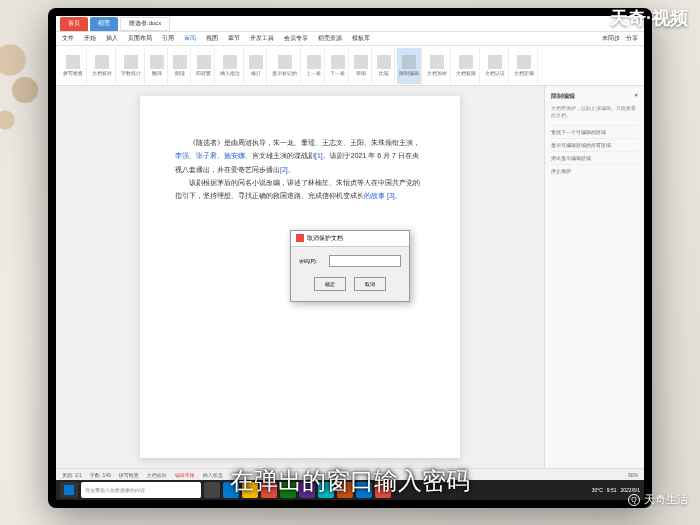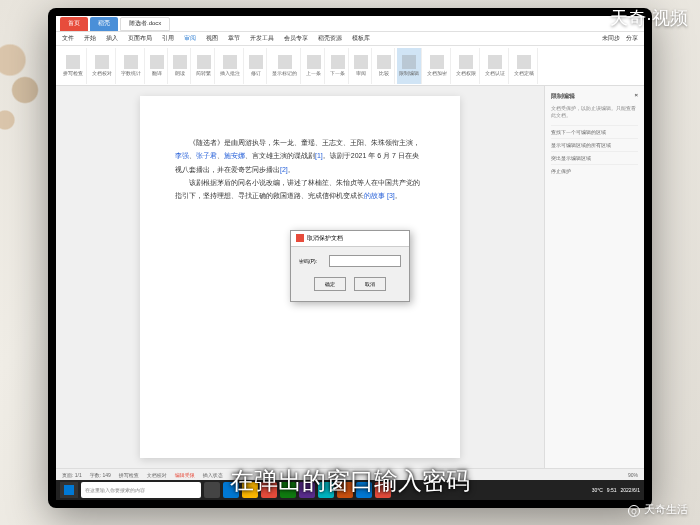--- a/index.html
+++ b/index.html
@@ -41,22 +41,22 @@
 .dialog-btns button{width:32px;height:14px;font-size:5px;background:#f0f0f0;border:1px solid #999;cursor:pointer}
 .statusbar{height:12px;background:#f0f0f0;border-top:1px solid #ddd;display:flex;align-items:center;padding:0 6px;font-size:5px;color:#666;gap:8px}
 .statusbar .right{margin-left:auto;display:flex;gap:4px;align-items:center}
 .taskbar{height:20px;background:#222;display:flex;align-items:center;padding:0 4px;gap:3px}
 .winbtn{width:18px;height:16px;background:#333;display:flex;align-items:center;justify-content:center}
 .winlogo{width:10px;height:10px;background:conic-gradient(#0078d4 0 25%,#0078d4 25% 50%,#0078d4 50% 75%,#0078d4 75% 100%)}
 .searchbox{width:120px;height:16px;background:#fff;border-radius:2px;font-size:5px;color:#888;display:flex;align-items:center;padding:0 4px}
 .tbicon{width:16px;height:16px;background:#444;border-radius:2px}
 .tbicon.c1{background:#0078d4}.tbicon.c2{background:#ffb900}.tbicon.c3{background:#e74c3c}.tbicon.c4{background:#107c10}.tbicon.c5{background:#5b2d90}.tbicon.c6{background:#00b7c3}.tbicon.c7{background:#ca5010}
 .tray{margin-left:auto;display:flex;align-items:center;gap:4px;color:#fff;font-size:5px}
-.watermark-tr{position:absolute;top:6px;right:12px;color:#fff;font-size:18px;font-weight:normal;text-shadow:0 1px 3px rgba(0,0,0,.5)}
-.watermark-br{position:absolute;bottom:8px;right:12px;color:#fff;font-size:11px;display:flex;align-items:flex-end;gap:4px;text-shadow:0 1px 3px rgba(0,0,0,.5)}
+.watermark-tr{position:absolute;top:6px;right:12px;color:#fff;font-size:18px;font-weight:bold;text-shadow:0 1px 3px rgba(0,0,0,.5)}
+.watermark-br{position:absolute;bottom:18px;right:12px;color:#fff;font-size:11px;display:flex;align-items:center;gap:4px;text-shadow:0 1px 3px rgba(0,0,0,.5)}
 .watermark-br .circ{width:12px;height:12px;border:1px solid #fff;border-radius:50%;display:flex;align-items:center;justify-content:center;font-size:7px}
 .subtitle{position:absolute;bottom:28px;left:50%;transform:translateX(-50%);color:#fff;font-size:24px;font-weight:400;text-shadow:0 0 6px rgba(0,0,0,.9),0 0 3px rgba(0,0,0,1);white-space:nowrap}
 </style>
 </head>
 <body>
 
 <div class="desk-bg"></div>
 <div class="wheat"></div>
 
 <div class="monitor">

